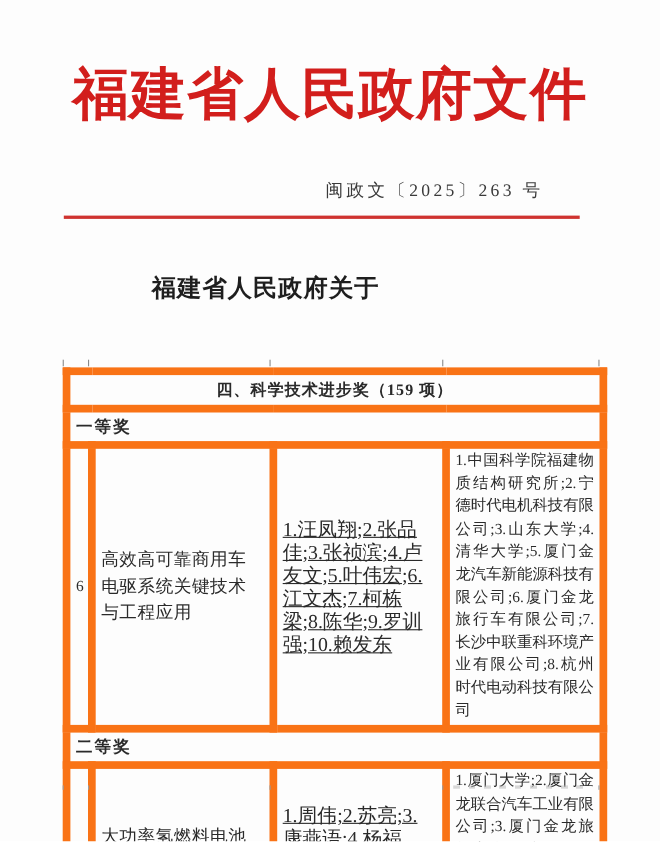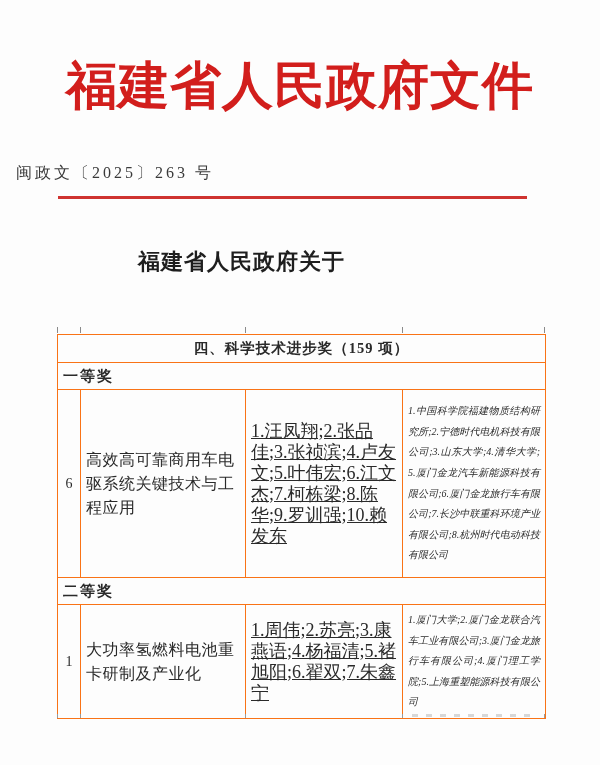--- a/index.html
+++ b/index.html
@@ -26,23 +26,23 @@
     font-size: 51px;
     font-weight: bold;
     letter-spacing: 1px;
     color: #d21e1c;
     white-space: nowrap;
     font-family: Liberation Mono, monospace;
   }
   .doc-number {
     position: absolute;
     top: 163px;
-    left: 16px;
+    left: 0;
     width: 494px;
-    text-align: left;
+    text-align: right;
     font-size: 16px;
     letter-spacing: 3px;
     color: #3a3a3a;
   }
   .red-rule {
     position: absolute;
     top: 196px;
     left: 58px;
     width: 469px;
     height: 3px;
@@ -66,21 +66,21 @@
     position: absolute;
     left: 57px;
     top: 334px;
     width: 488px;
     border-collapse: collapse;
     table-layout: fixed;
     font-size: 14px;
     color: #2a2a2a;
   }
   table.awards td {
-    border: 1px solid #f97316;
+    border: 7px solid #f97316;
     padding: 2px 5px;
     overflow: hidden;
   }
   td.section-header {
     height: 23px;
     text-align: center;
     font-weight: bold;
     font-size: 14.5px;
     letter-spacing: 1px;
   }
@@ -106,25 +106,24 @@
   }
   td.cell-people {
     vertical-align: middle;
     line-height: 21px;
     font-size: 18px;
     text-decoration: underline;
   }
   td.cell-orgs {
     vertical-align: middle;
     line-height: 20.6px;
-    font-size: 10px;
+    font-size: 14px;
     text-align: justify;
     text-justify: inter-character;
     word-break: break-all;
-    font-style: italic;
   }
   
   .tick {
     position: absolute;
     width: 1px;
     height: 6px;
     background: #8a8a8a;
   }
   .tick.top { top: 327px; }
   .tick.bottom { top: 714px; height: 4px; background: #9a9a9a; }

